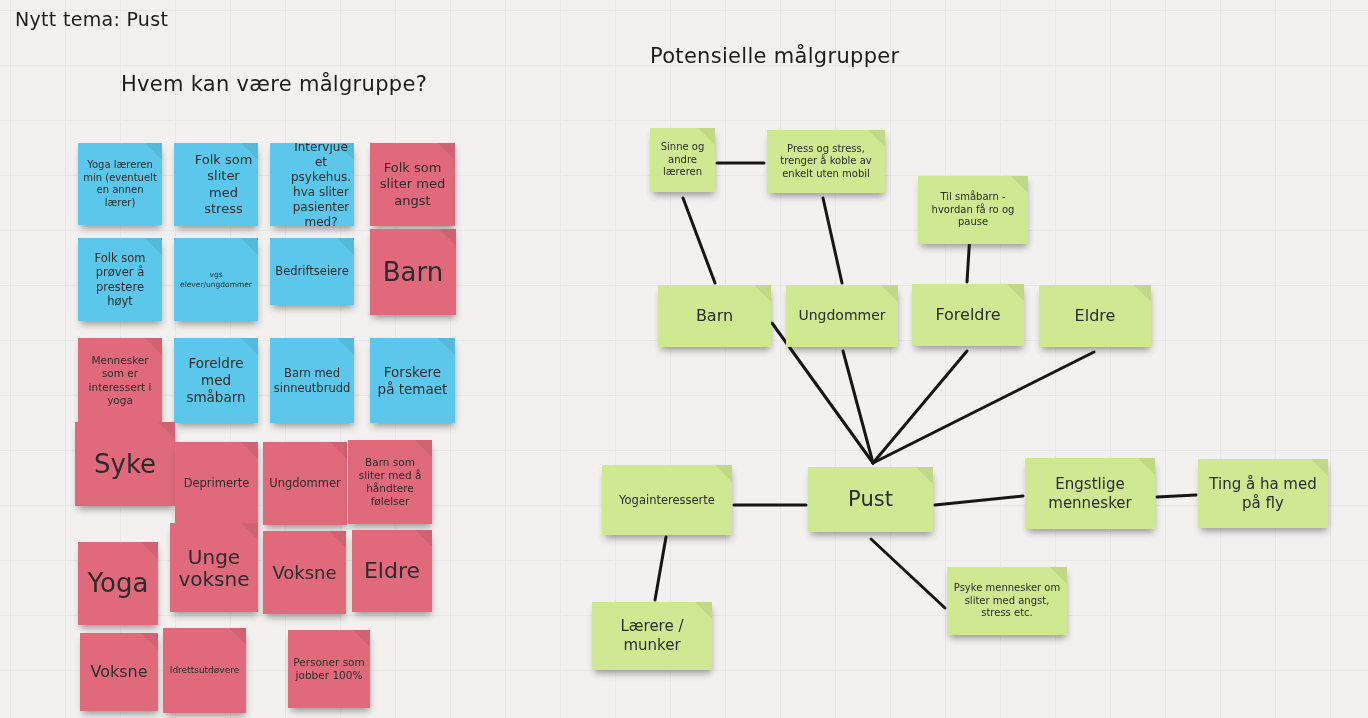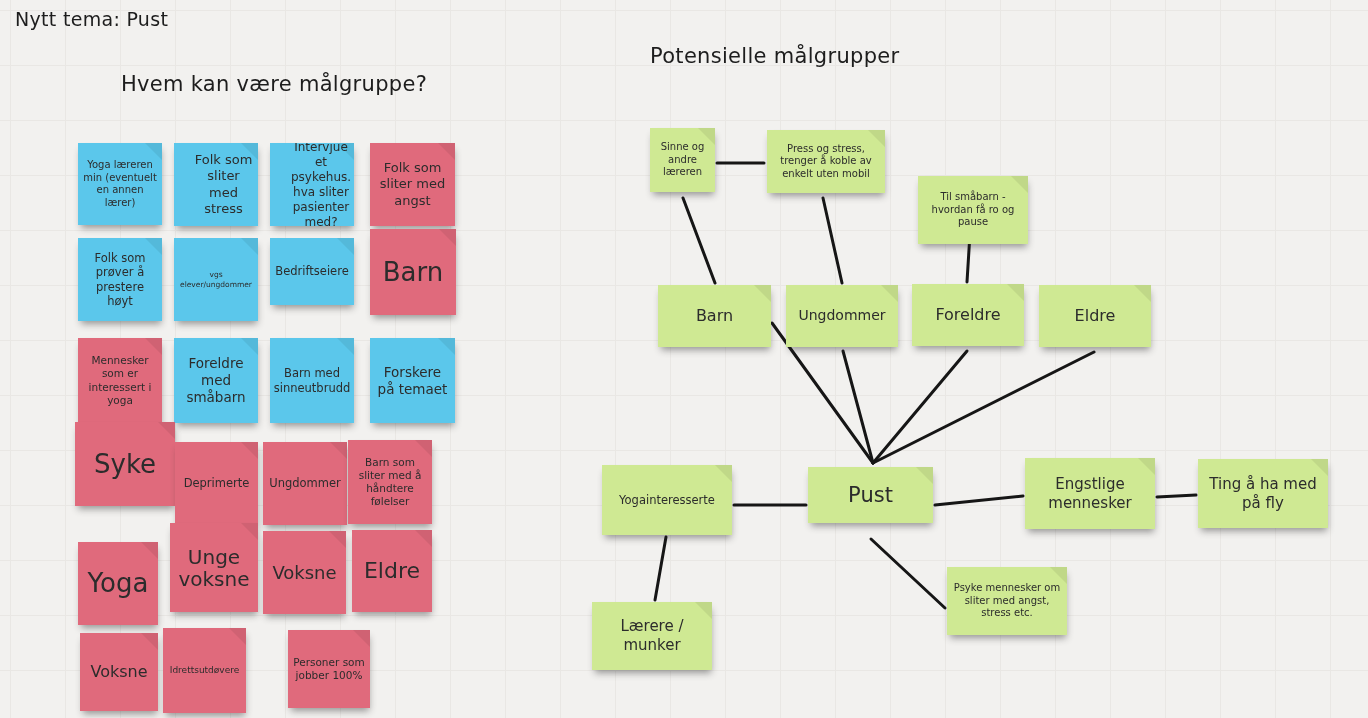--- a/index.html
+++ b/index.html
@@ -112,19 +112,19 @@
       <div class="note" style="left: 163px; top: 628px; width: 83px; height: 85px; font-size: 9px; background: rgb(224, 106, 124); color: rgb(44, 44, 44);">Idrettsutdøvere</div>
       <div class="note" style="left: 268px; top: 630px; width: 82px; height: 78px; font-size: 10.5px; background: rgb(224, 106, 124); color: rgb(44, 44, 44); margin-left: 20px;">Personer som jobber 100%</div>
       <div class="note" style="left: 650px; top: 128px; width: 65px; height: 64px; font-size: 10px; background: rgb(207, 233, 147); color: rgb(44, 44, 44);">Sinne og andre læreren</div>
       <div class="note" style="left: 767px; top: 130px; width: 118px; height: 63px; font-size: 10px; background: rgb(207, 233, 147); color: rgb(44, 44, 44);">Press og stress, trenger å koble av enkelt uten mobil</div>
       <div class="note" style="left: 918px; top: 132px; width: 110px; height: 68px; font-size: 10px; background: rgb(207, 233, 147); color: rgb(44, 44, 44); margin-top: 44px;">Til småbarn - hvordan få ro og pause</div>
       <div class="note" style="left: 658px; top: 285px; width: 113px; height: 62px; font-size: 16px; background: rgb(207, 233, 147); color: rgb(44, 44, 44);">Barn</div>
       <div class="note" style="left: 786px; top: 285px; width: 112px; height: 62px; font-size: 14px; background: rgb(207, 233, 147); color: rgb(44, 44, 44);">Ungdommer</div>
       <div class="note" style="left: 912px; top: 284px; width: 112px; height: 62px; font-size: 16px; background: rgb(207, 233, 147); color: rgb(44, 44, 44);">Foreldre</div>
       <div class="note" style="left: 1039px; top: 285px; width: 112px; height: 62px; font-size: 16px; background: rgb(207, 233, 147); color: rgb(44, 44, 44);">Eldre</div>
       <div class="note" style="left: 602px; top: 465px; width: 130px; height: 70px; font-size: 11.5px; background: rgb(207, 233, 147); color: rgb(44, 44, 44);">Yogainteresserte</div>
-      <div class="note" style="left: 808px; top: 467px; width: 125px; height: 56px; font-size: 21px; background: rgb(207, 233, 147); color: rgb(44, 44, 44);">Pust</div>
+      <div class="note" style="left: 808px; top: 467px; width: 125px; height: 65px; font-size: 21px; background: rgb(207, 233, 147); color: rgb(44, 44, 44);">Pust</div>
       <div class="note" style="left: 1025px; top: 458px; width: 130px; height: 71px; font-size: 15px; background: rgb(207, 233, 147); color: rgb(44, 44, 44);">Engstlige mennesker</div>
       <div class="note" style="left: 1198px; top: 459px; width: 130px; height: 69px; font-size: 15px; background: rgb(207, 233, 147); color: rgb(44, 44, 44);">Ting å ha med på fly</div>
       <div class="note" style="left: 592px; top: 602px; width: 120px; height: 68px; font-size: 15px; background: rgb(207, 233, 147); color: rgb(44, 44, 44);">Lærere / munker</div>
       <div class="note" style="left: 947px; top: 567px; width: 120px; height: 68px; font-size: 10px; background: rgb(207, 233, 147); color: rgb(44, 44, 44);">Psyke mennesker om sliter med angst, stress etc.</div>
     </div>
 </div>
 
 </body></html>

